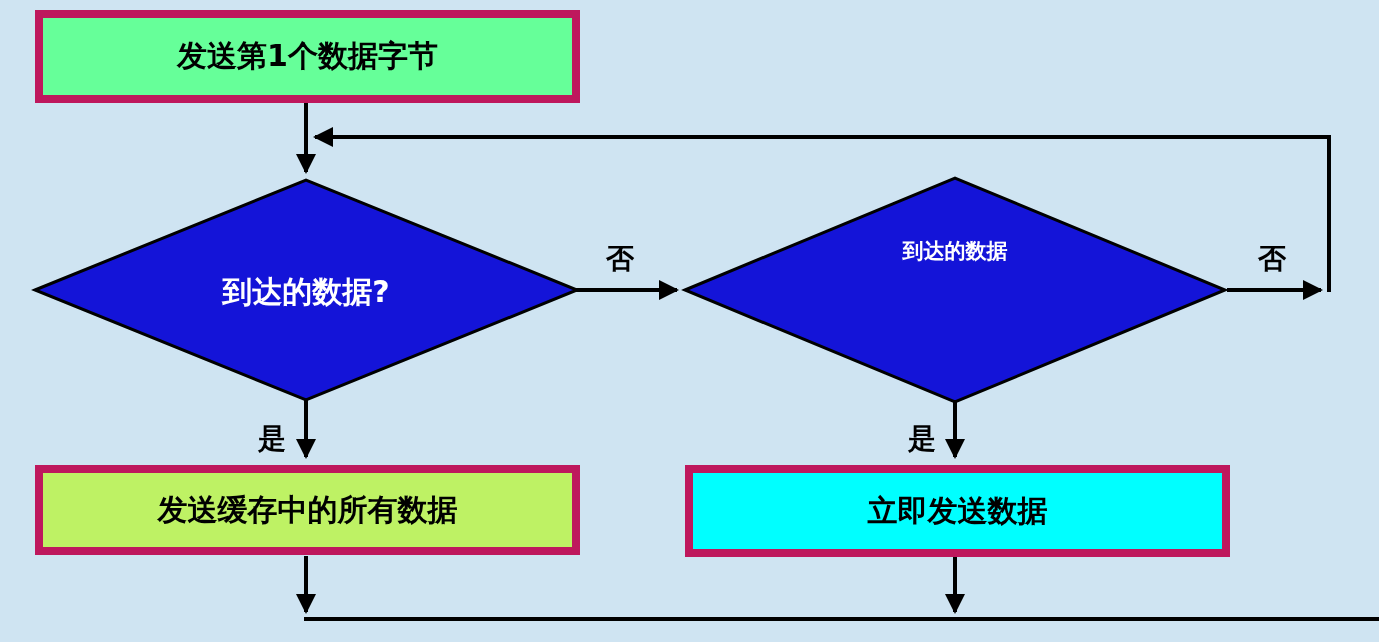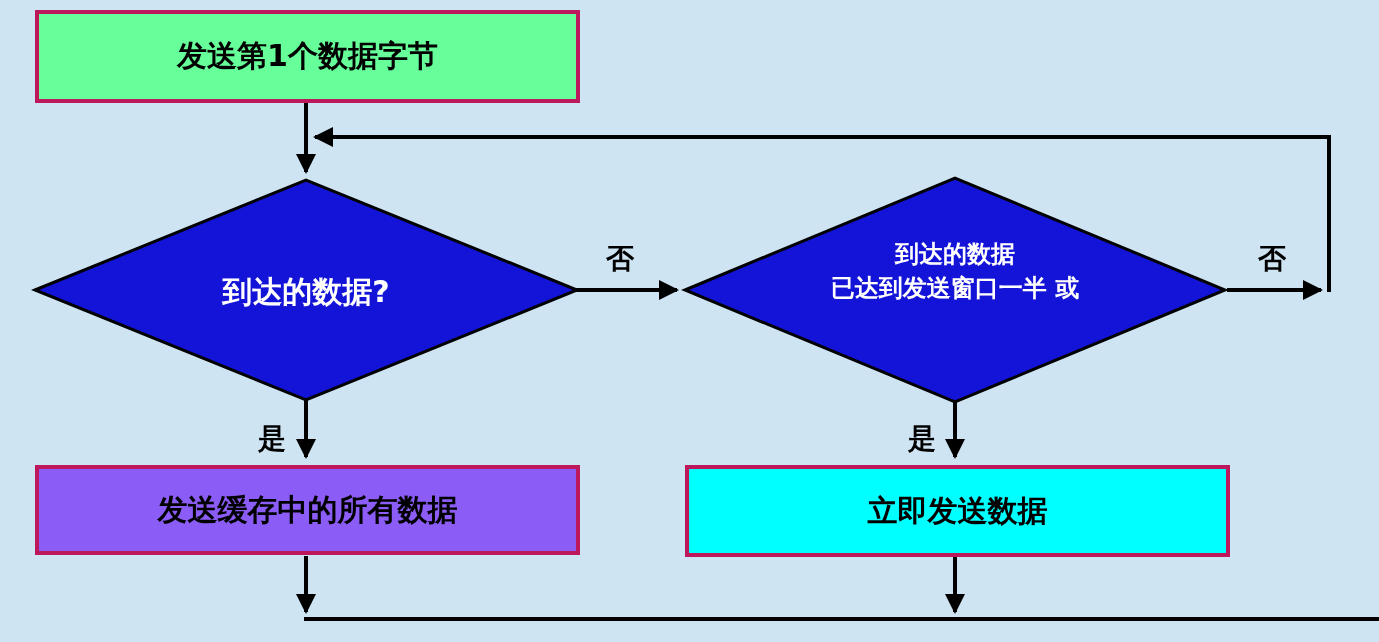--- a/index.html
+++ b/index.html
@@ -7,32 +7,32 @@
     position:relative;
     width:1379px;height:642px;
     background:#cfe4f2;
     font-family:"DejaVu Sans","Liberation Sans",sans-serif;
     overflow:hidden;
   }
   .canvas svg{position:absolute;left:0;top:0;}
   .node{
     position:absolute;
     display:flex;align-items:center;justify-content:center;
-    border:4px solid #be185d;
+    border:8px solid #be185d;
     font-weight:bold;font-size:30px;color:#000;
     text-align:center;box-sizing:border-box;
   }
   .start-node{left:35px;top:10px;width:545px;height:93px;background:#66ff99;}
-  .process1-node{left:35px;top:465px;width:545px;height:90px;background:#8b5cf6;font-family:Liberation Mono, monospace;}
+  .process1-node{left:35px;top:465px;width:545px;height:90px;background:#bef264;font-family:Liberation Mono, monospace;}
   .process2-node{left:685px;top:465px;width:545px;height:92px;background:#00ffff;}
   .dtext{
     position:absolute;color:#ffffff;font-weight:bold;text-align:center;
   }
   .d1-text{left:106px;top:272px;width:400px;font-size:30px;}
-  .d2-text{left:705px;top:237px;width:500px;font-size:24px;line-height:1.42;}
+  .d2-text{left:705px;top:237px;width:500px;font-size:21px;line-height:1.42;}
   .elabel{
     position:absolute;font-weight:bold;font-size:28px;color:#000;
     text-align:center;width:44px;
   }
   .no1-label{left:598px;top:240px;}
   .no2-label{left:1250px;top:240px;}
   .yes1-label{left:250px;top:420px;}
   .yes2-label{left:900px;top:420px;}
 </style>
 </head>
@@ -76,21 +76,20 @@
   <div class="node process2-node">
     <span>立即发送数据</span>
   </div>
 
   <div class="dtext d1-text">
     <span>到达的数据?</span>
   </div>
 
   <div class="dtext d2-text">
     <div>到达的数据</div>
-    <div>已达到发送窗口一半 或</div>
   </div>
 
   <div class="elabel no1-label">否</div>
   <div class="elabel no2-label">否</div>
   <div class="elabel yes1-label">是</div>
   <div class="elabel yes2-label">是</div>
 
 </div>
 
 </body></html>

